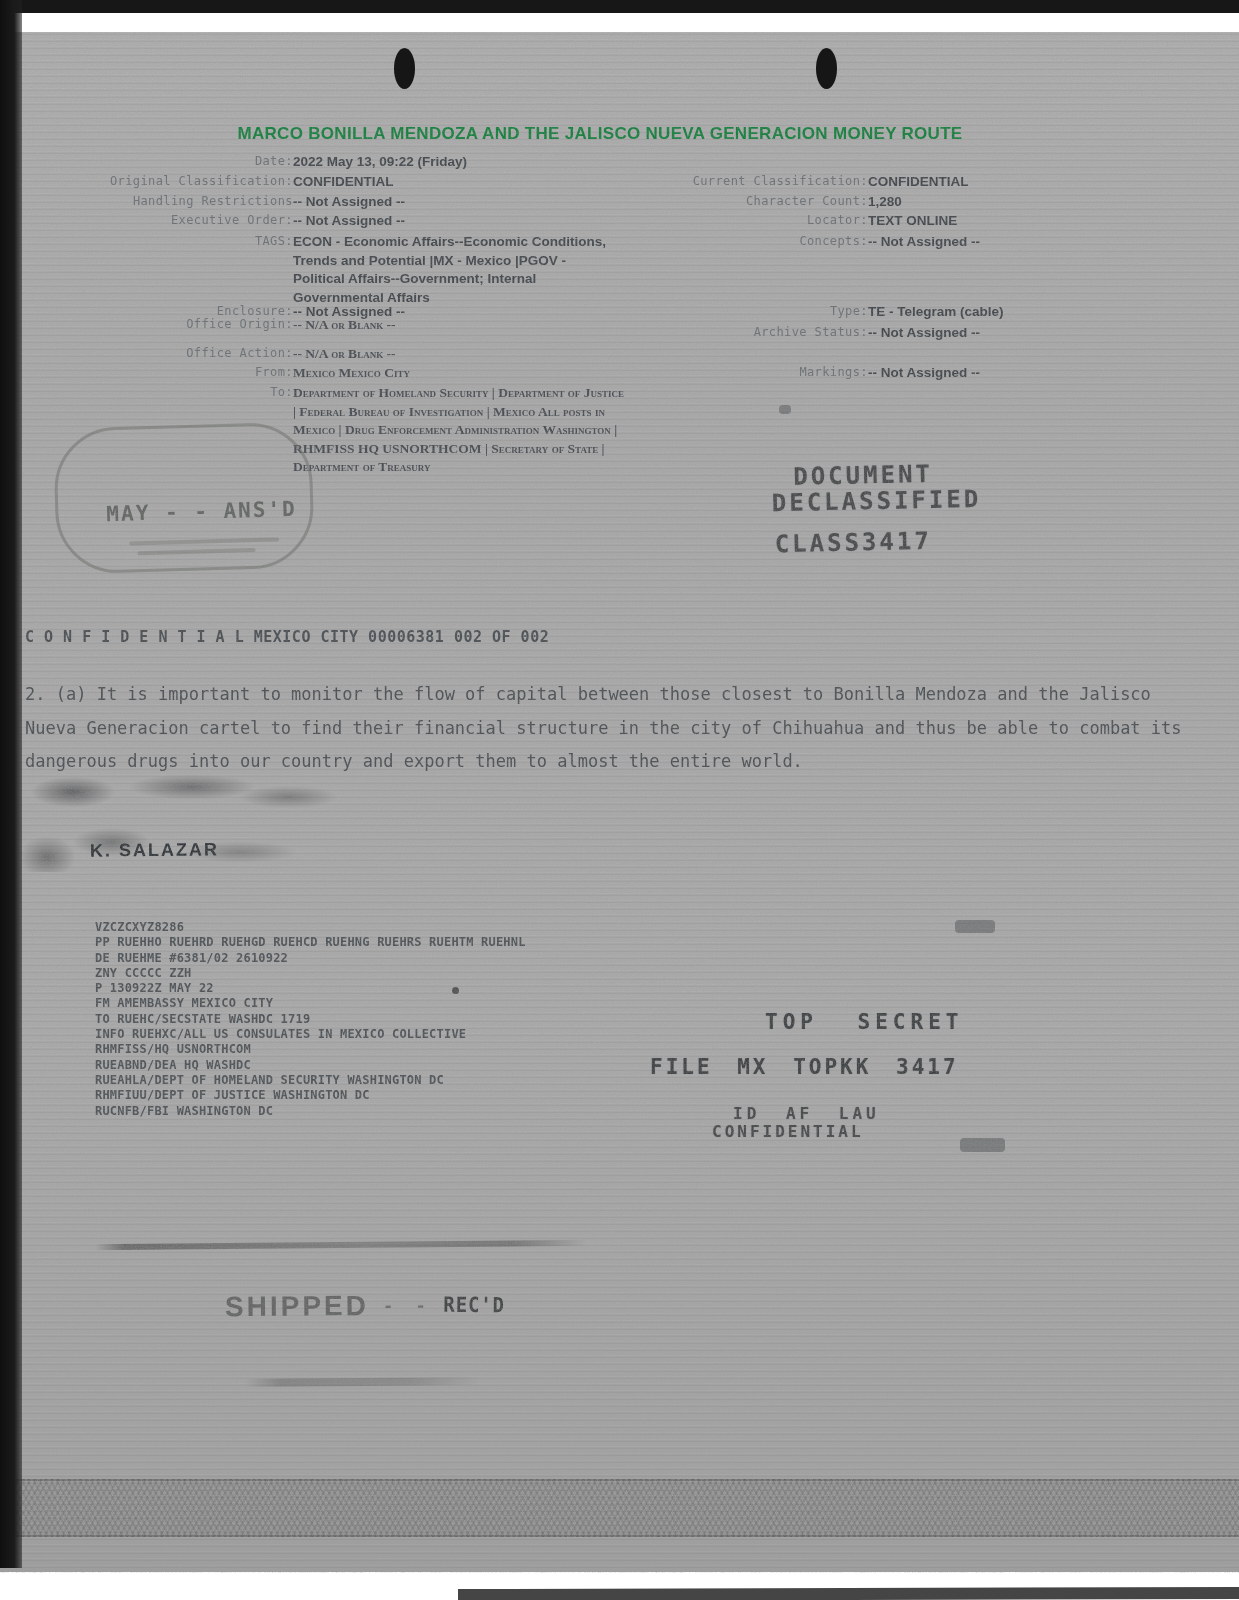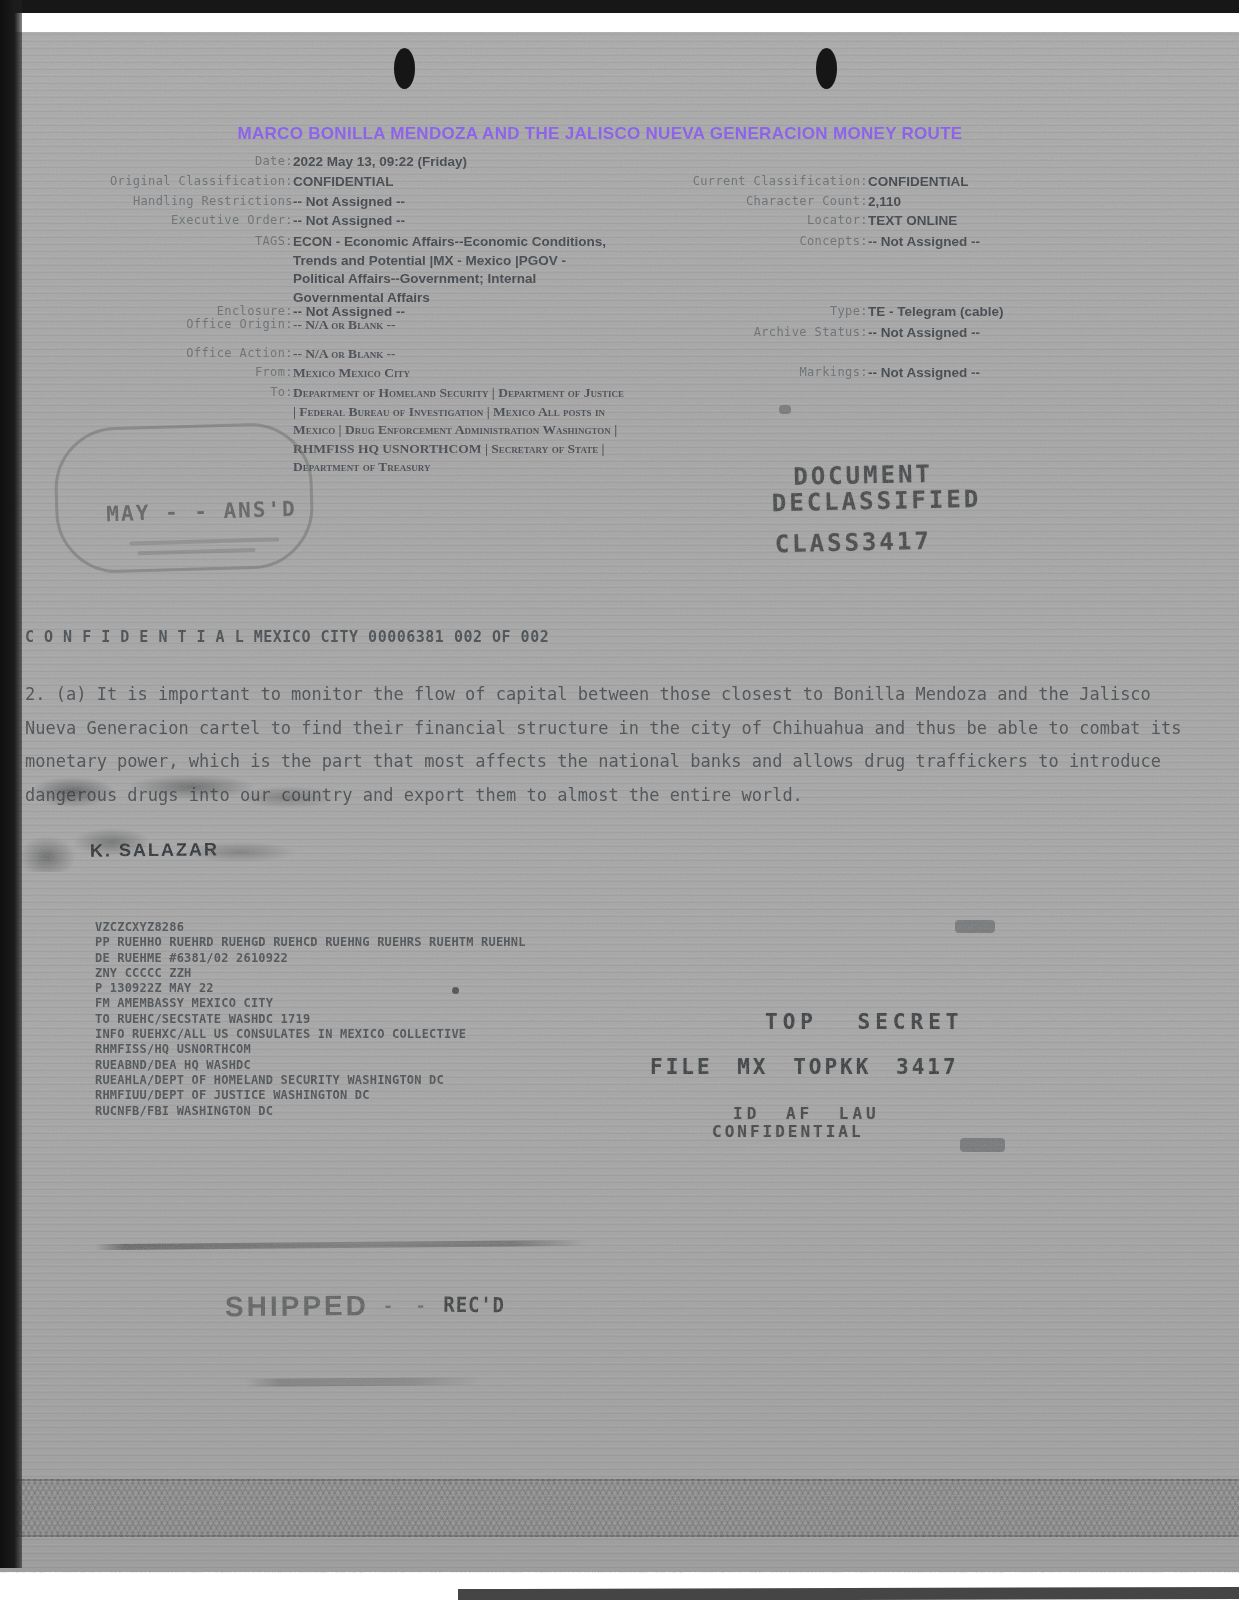--- a/index.html
+++ b/index.html
@@ -18,21 +18,21 @@
   .bottom-fragment{position:absolute;left:458px;top:1588px;width:781px;height:12px;background:#454545;
     transform:skewY(-0.15deg);z-index:6;}
   .bottom-band{position:absolute;left:0;top:1479px;width:1239px;height:54px;z-index:2;
     background:
       repeating-linear-gradient(120deg, rgba(0,0,0,0.09) 0 2px, rgba(0,0,0,0) 2px 5px),
       repeating-linear-gradient(60deg, rgba(0,0,0,0.09) 0 2px, rgba(0,0,0,0) 2px 5px),
       rgba(0,0,0,0.06);
     border-top:2px solid rgba(0,0,0,0.20);border-bottom:2px solid rgba(0,0,0,0.20);}
   
   .title{position:absolute;left:0;top:124px;width:1200px;text-align:center;
-    font-size:17px;font-weight:700;letter-spacing:.3px;color:#8b5cf6;z-index:2;}
+    font-size:17px;font-weight:700;letter-spacing:.3px;color:#15803d;z-index:2;}
   .mrow{position:absolute;left:55px;display:flex;z-index:2;}
   .mrow.right{left:618px;}
   .mlabel{width:238px;text-align:right;font-family:"DejaVu Sans Mono",monospace;
     font-size:12px;letter-spacing:.4px;color:#60676c;opacity:.85;line-height:17px;}
   .mrow.right .mlabel{width:250px;}
   .mvalue{width:332px;font-size:13.5px;font-weight:700;color:#42474c;line-height:18.5px;}
   .mrow.right .mvalue{width:360px;}
   .mvalue.serif{font-family:"Liberation Serif",serif;font-variant:small-caps;font-weight:600;color:#474c52;}
   .mvalue.tags{width:320px;}
   
@@ -126,21 +126,21 @@
     <div class="mlabel">To:</div>
     <div class="mvalue serif">Department of Homeland Security | Department of Justice | Federal Bureau of Investigation | Mexico All posts in Mexico | Drug Enforcement Administration Washington | RHMFISS HQ USNORTHCOM | Secretary of State | Department of Treasury</div>
   </div>
 
   <div class="mrow right" style="top:173px">
     <div class="mlabel">Current Classification:</div>
     <div class="mvalue">CONFIDENTIAL</div>
   </div>
   <div class="mrow right" style="top:193px">
     <div class="mlabel">Character Count:</div>
-    <div class="mvalue">2,110</div>
+    <div class="mvalue">1,280</div>
   </div>
   <div class="mrow right" style="top:212px">
     <div class="mlabel">Locator:</div>
     <div class="mvalue">TEXT ONLINE</div>
   </div>
   <div class="mrow right" style="top:233px">
     <div class="mlabel">Concepts:</div>
     <div class="mvalue">-- Not Assigned --</div>
   </div>
   <div class="mrow right" style="top:303px">
@@ -165,21 +165,20 @@
   <div class="stamp declass">
     <div class="l1">DOCUMENT</div>
     <div class="l2">DECLASSIFIED</div>
     <div class="l3">CLASS3417</div>
   </div>
 
   <div class="mono class-line">C O N F I D E N T I A L MEXICO CITY 00006381 002 OF 002</div>
   <div class="mono body-par">
     <div>2. (a) It is important to monitor the flow of capital between those closest to Bonilla Mendoza and the Jalisco</div>
     <div>Nueva Generacion cartel to find their financial structure in the city of Chihuahua and thus be able to combat its</div>
-    <div>monetary power, which is the part that most affects the national banks and allows drug traffickers to introduce</div>
     <div>dangerous drugs into our country and export them to almost the entire world.</div>
   </div>
 
   <div class="sig-smudge"></div>
   <div class="signature">K. SALAZAR</div>
 
   <div class="mono routing">
     <div>VZCZCXYZ8286</div>
     <div>PP RUEHHO RUEHRD RUEHGD RUEHCD RUEHNG RUEHRS RUEHTM RUEHNL</div>
     <div>DE RUEHME #6381/02 2610922</div>

